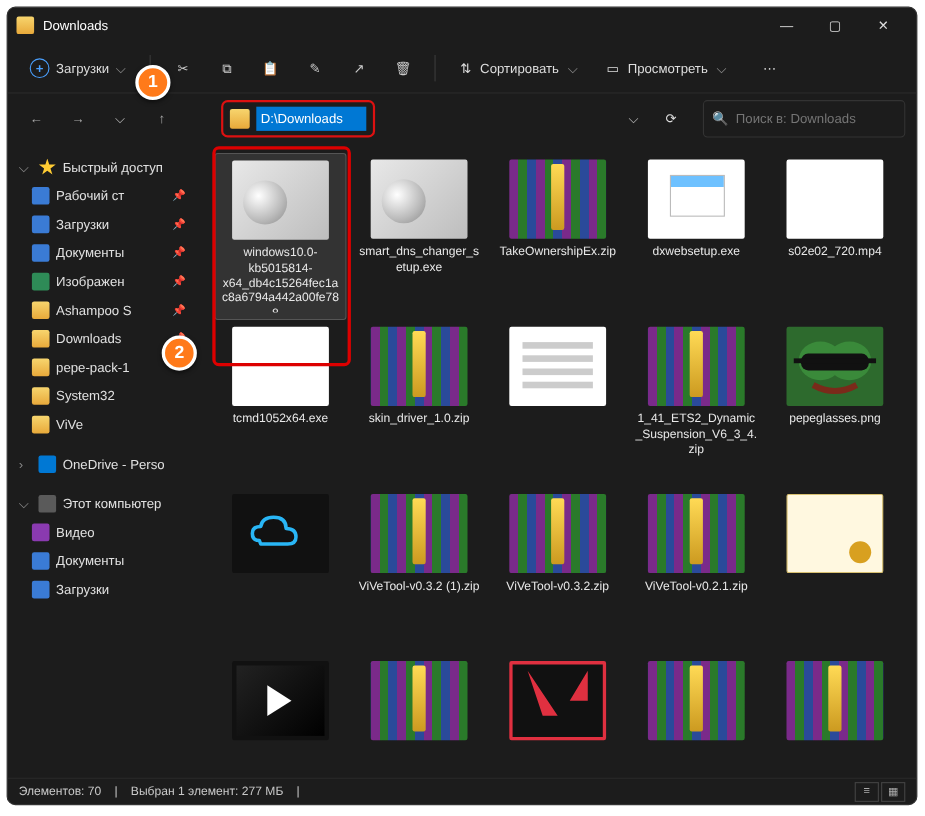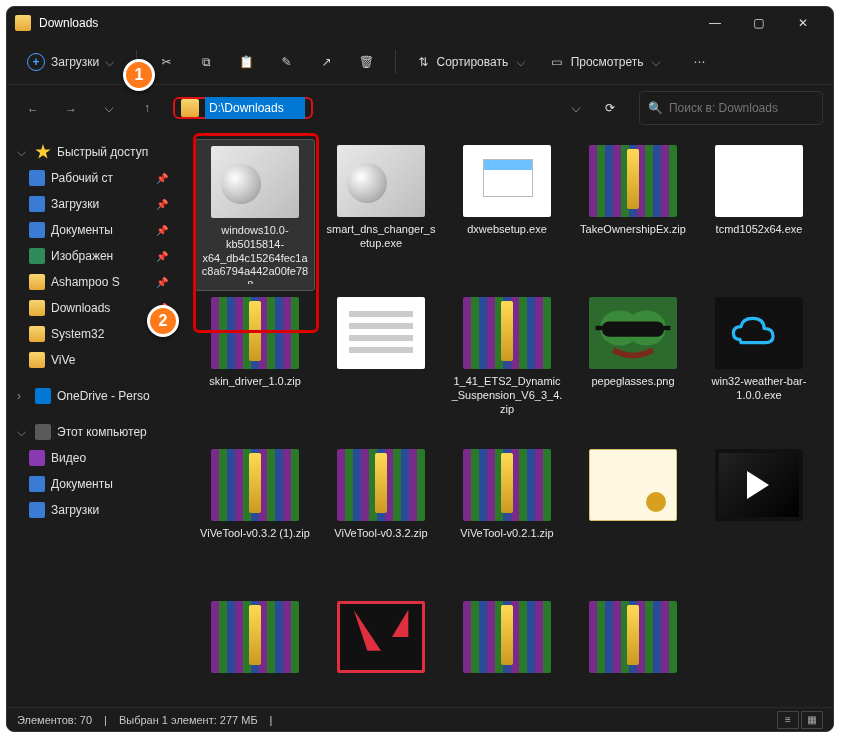--- a/index.html
+++ b/index.html
@@ -11,21 +11,21 @@
   .winbtn { width: 44px; height: 30px; display: flex; align-items: center; justify-content: center; color: #ddd; }
   .toolbar { height: 46px; display: flex; align-items: center; gap: 6px; padding: 0 10px; border-bottom: 1px solid #2a2a2a; position: relative; }
   .tbtn { height: 34px; min-width: 34px; display: flex; align-items: center; justify-content: center; border-radius: 4px; color: #ccc; }
   .new-btn { color: #ddd; gap: 6px; padding: 0 10px; }
   .new-btn .plus { display: inline-flex; width: 18px; height: 18px; border: 1px solid #4aa0ff; border-radius: 50%; align-items: center; justify-content: center; color: #4aa0ff; font-weight: bold; }
   .vsep { width: 1px; height: 24px; background: #3a3a3a; margin: 0 6px; }
   .sortbtn, .viewbtn { display: flex; align-items: center; gap: 8px; padding: 0 10px; height: 34px; color: #ddd; }
   .navrow { height: 46px; display: flex; align-items: center; gap: 6px; padding: 0 10px; }
   .navbtn { width: 32px; height: 32px; display: flex; align-items: center; justify-content: center; color: #aaa; }
   .addrgroup { flex: 1; display: flex; align-items: center; margin-left: 4px; }
-  .addrwrap { display: flex; align-items: center; height: 22px; border: 2px solid #d11; border-radius: 6px; padding: 0 6px; background: #1c1c1c; }
+  .addrwrap { display: flex; align-items: center; height: 34px; border: 2px solid #d11; border-radius: 6px; padding: 0 6px; background: #1c1c1c; margin-left: 28px; }
   .addrwrap .folder-ico { width: 18px; height: 18px; background: linear-gradient(#f7d56e,#e8a93a); border-radius: 2px; margin-right: 6px; }
   .addrinput { background: #0078d4; color: #fff; border: none; outline: none; height: 22px; padding: 0 4px; font-size: 12px; font-family: inherit; width: 100px; }
   .addr-spacer { flex: 1; }
   .drop { width: 30px; height: 34px; display: flex; align-items: center; justify-content: center; color: #aaa; }
   .refresh { width: 30px; height: 34px; display: flex; align-items: center; justify-content: center; color: #ddd; margin-left: 4px; }
   .search { width: 184px; height: 34px; margin-left: 8px; display: flex; align-items: center; border: 1px solid #333; border-radius: 4px; padding: 0 8px; color: #777; gap: 6px; }
   .search input { background: transparent; border: none; outline: none; color: #aaa; flex: 1; font-size: 12px; font-family: inherit; width: 100%; }
   .body { display: flex; position: absolute; top: 124px; bottom: 28px; left: 0; right: 0; }
   .sidebar { width: 172px; padding: 8px 4px; overflow: hidden; white-space: nowrap; }
   .side-group { font-size: 12px; }
@@ -184,20 +184,24 @@
               <span>Ashampoo S</span>
               <span class="pin">📌</span>
             </div>
             <div class="side-item">
               <span class="side-ico side-folder"></span>
               <span>Downloads</span>
               <span class="pin">📌</span>
             </div>
             <div class="side-item">
               <span class="side-ico side-folder"></span>
+              <span>pepe-pack-1</span>
+            </div>
+            <div class="side-item">
+              <span class="side-ico side-folder"></span>
               <span>System32</span>
             </div>
             <div class="side-item">
               <span class="side-ico side-folder"></span>
               <span>ViVe</span>
             </div>
           </div>
         <div style="height:10px"></div>
         <div class="side-item top">
           <span class="chev">›</span>
@@ -231,26 +235,30 @@
       <div class="grid" id="file-grid">
           <div class="file sel">
             <div class="thumb ic-installer"></div>
             <div class="fname">windows10.0-kb5015814-x64_db4c15264fec1ac8a6794a442a00fe788...</div>
           </div>
           <div class="file">
             <div class="thumb ic-installer"></div>
             <div class="fname">smart_dns_changer_setup.exe</div>
           </div>
           <div class="file">
+            <div class="thumb ic-archive"></div>
+            <div class="fname">TakeOwnershipEx.zip</div>
+          </div>
+          <div class="file">
             <div class="thumb ic-exe"></div>
             <div class="fname">dxwebsetup.exe</div>
           </div>
           <div class="file">
-            <div class="thumb ic-archive"></div>
-            <div class="fname">TakeOwnershipEx.zip</div>
+            <div class="thumb ic-blankpage"></div>
+            <div class="fname">s02e02_720.mp4</div>
           </div>
           <div class="file">
             <div class="thumb ic-blankpage"></div>
             <div class="fname">tcmd1052x64.exe</div>
           </div>
           <div class="file">
             <div class="thumb ic-archive"></div>
             <div class="fname">skin_driver_1.0.zip</div>
           </div>
           <div class="file">
@@ -271,21 +279,20 @@
               </svg>
             </div>
             <div class="fname">pepeglasses.png</div>
           </div>
           <div class="file">
             <div class="thumb ic-weather">
               <svg viewBox="0 0 100 70">
                 <path d="M20 45 Q10 45 10 35 Q10 25 22 25 Q24 12 40 12 Q58 12 58 28 Q72 28 72 40 Q72 50 60 50 L22 50 Z" fill="none" stroke="#29b6f6" stroke-width="5" stroke-linejoin="round"></path>
               </svg>
             </div>
-            <div class="fname">win32-weather-bar-1.0.0.exe</div>
           </div>
           <div class="file">
             <div class="thumb ic-archive"></div>
             <div class="fname">ViVeTool-v0.3.2 (1).zip</div>
           </div>
           <div class="file">
             <div class="thumb ic-archive"></div>
             <div class="fname">ViVeTool-v0.3.2.zip</div>
           </div>
           <div class="file">

